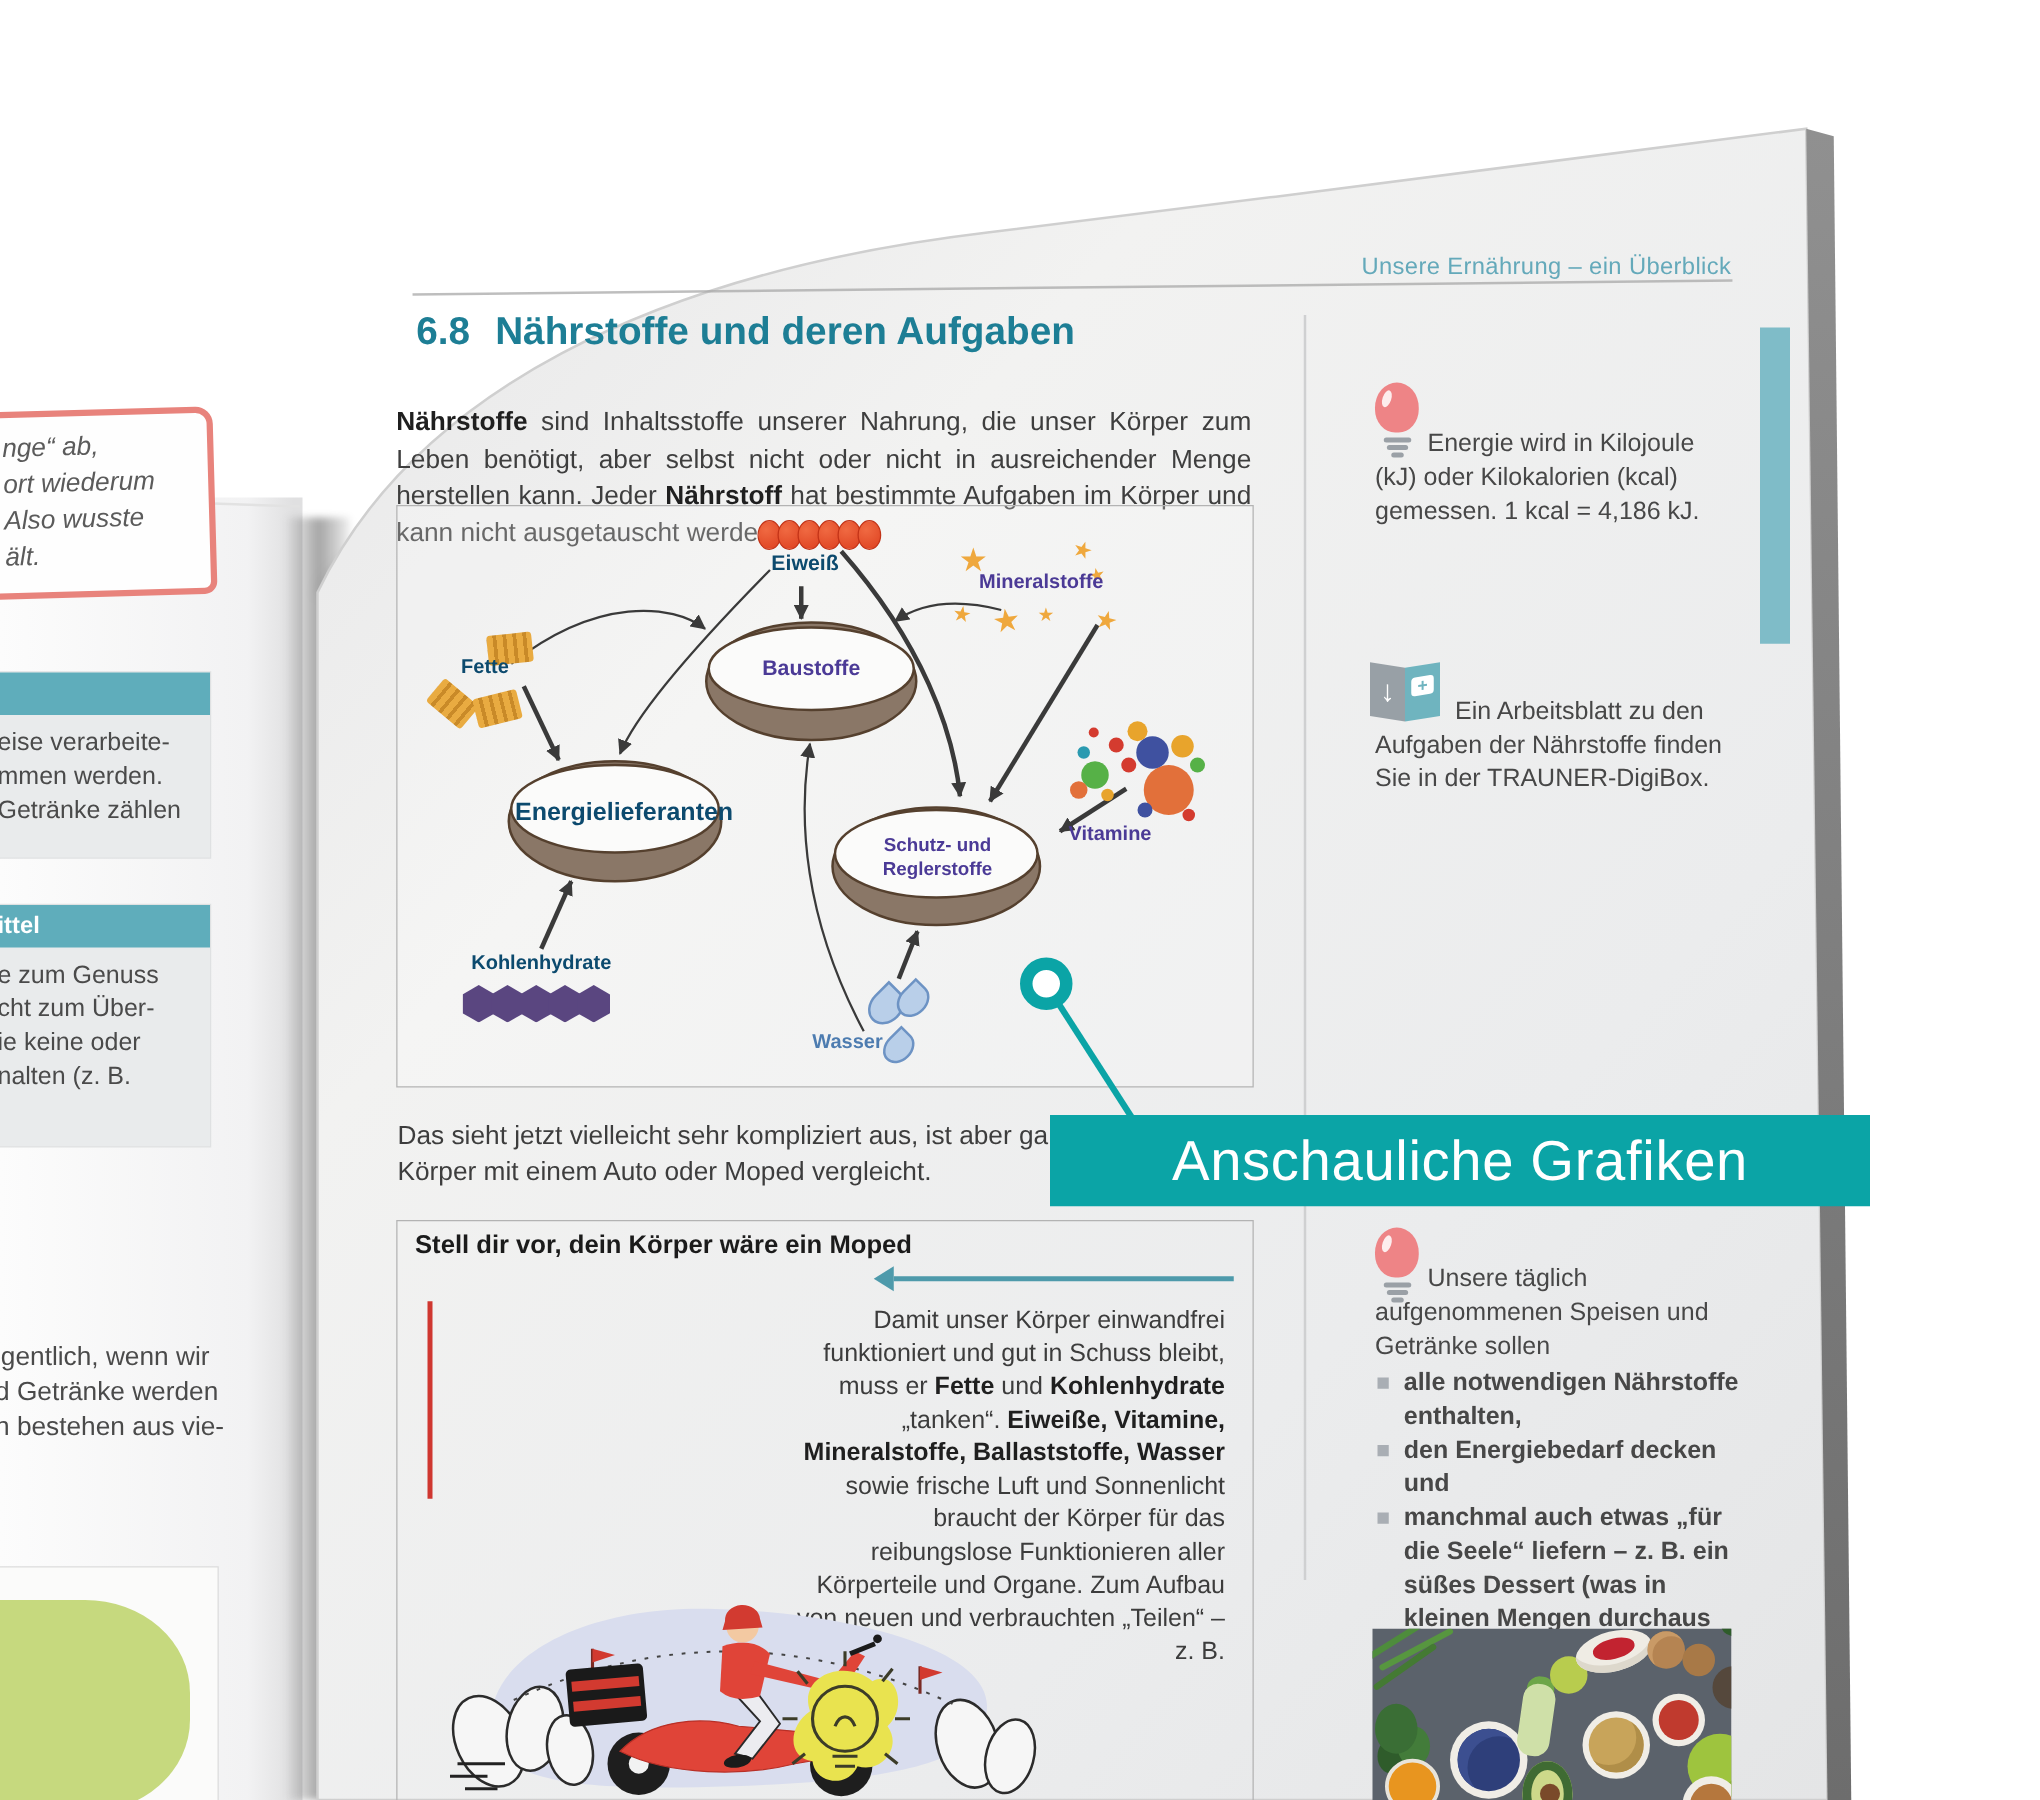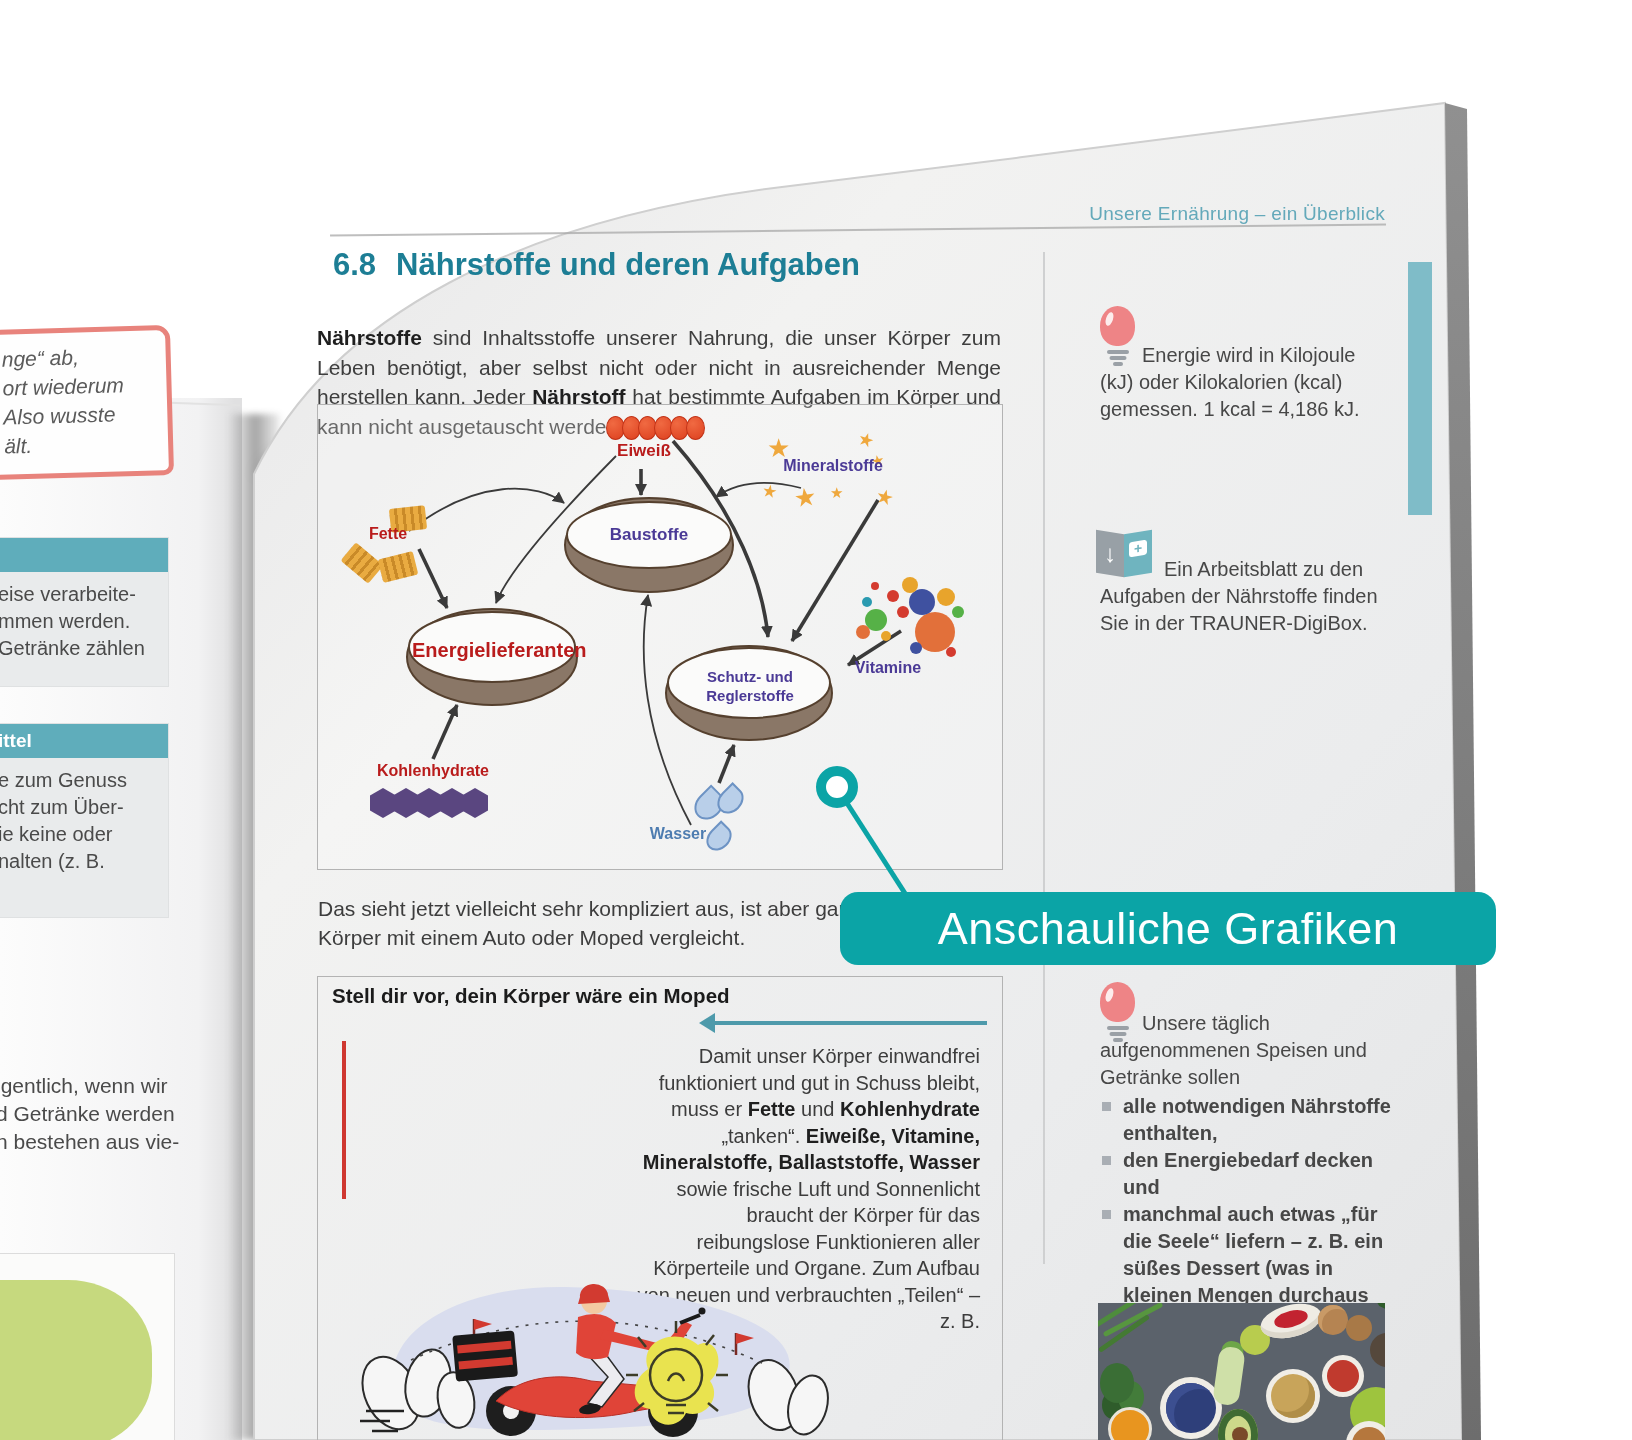--- a/index.html
+++ b/index.html
@@ -50,36 +50,36 @@
   .header-rule{left:330px;top:229px;width:1056px;height:1.5px;background:#a8a8a8;transform:rotate(-.6deg);opacity:.75;}
 
   .section-heading{left:333px;top:247px;display:flex;gap:20px;font-size:31px;font-weight:bold;color:#1d7e95;}
   .intro{left:317px;top:302px;width:684px;font-size:21px;line-height:29.5px;color:#3e3e3e;text-align:justify;}
   .intro b, .mb-right b{color:#1f1f1f;}
 
   
   .diagram-box{left:317px;top:404px;width:684px;height:464px;border:1px solid #b3b3b3;
     background:rgba(255,255,255,.22);}
   .dlabel{position:absolute;font-weight:bold;text-align:center;}
-  .red{color:#b91c1c;} .purple{color:#4b3a96;} .blue{color:#4d7cb0;}
+  .red{color:#0c4a6e;} .purple{color:#4b3a96;} .blue{color:#4d7cb0;}
   .eiweiss-chain{position:absolute;left:291px;top:11px;display:flex;}
   .eiweiss-chain i{width:17px;height:22px;border-radius:50%;
     background:radial-gradient(circle at 35% 30%,#f06a42,#dd401f);margin-left:-3px;border:1px solid #c23317;}
   .star{position:absolute;color:#efa83d;line-height:1;}
   .hex-row{position:absolute;left:55px;top:383px;display:flex;}
   .hex-row i{width:26px;height:30px;background:#5a4680;margin-left:-3px;
     clip-path:polygon(50% 0,100% 25%,100% 75%,50% 100%,0 75%,0 25%);}
   .comb{position:absolute;width:36px;height:24px;border-radius:3px;
     background:repeating-linear-gradient(90deg,#e9ab41 0 5px,#c98a28 5px 8px);}
   .drop{position:absolute;background:#b9cfe9;border:2px solid #6d93c4;
     border-radius:0 50% 50% 50%;transform:rotate(45deg);}
 
   
   .callout{left:840px;top:892px;width:656px;height:73px;background:#0ba4a6;
-    display:flex;align-items:center;justify-content:center;border-radius:18px;}
+    display:flex;align-items:center;justify-content:center;}
   .callout span{color:#ffffff;font-size:45px;letter-spacing:.5px;}
 
   .after-diagram{left:318px;top:894px;font-size:21px;line-height:29px;color:#3d3d3d;white-space:nowrap;}
 
   
   .moped-box{left:317px;top:976px;width:684px;height:470px;border:1px solid #b3b3b3;}
   .mb-title{position:absolute;left:14px;top:7px;font-size:20.5px;font-weight:bold;color:#1b1b1b;}
   .mb-arrow{position:absolute;left:397px;top:44px;width:272px;height:4px;background:#4e9aab;}
   .mb-arrow::before{content:"";position:absolute;left:-16px;top:-8px;border:10px solid transparent;
     border-right:16px solid #4e9aab;border-left:none;}

